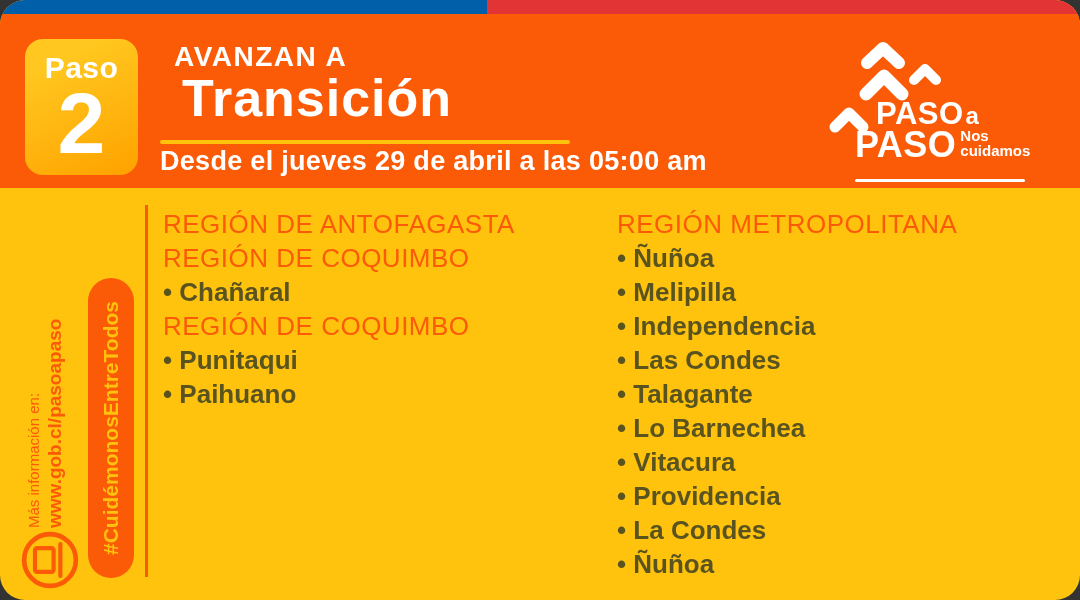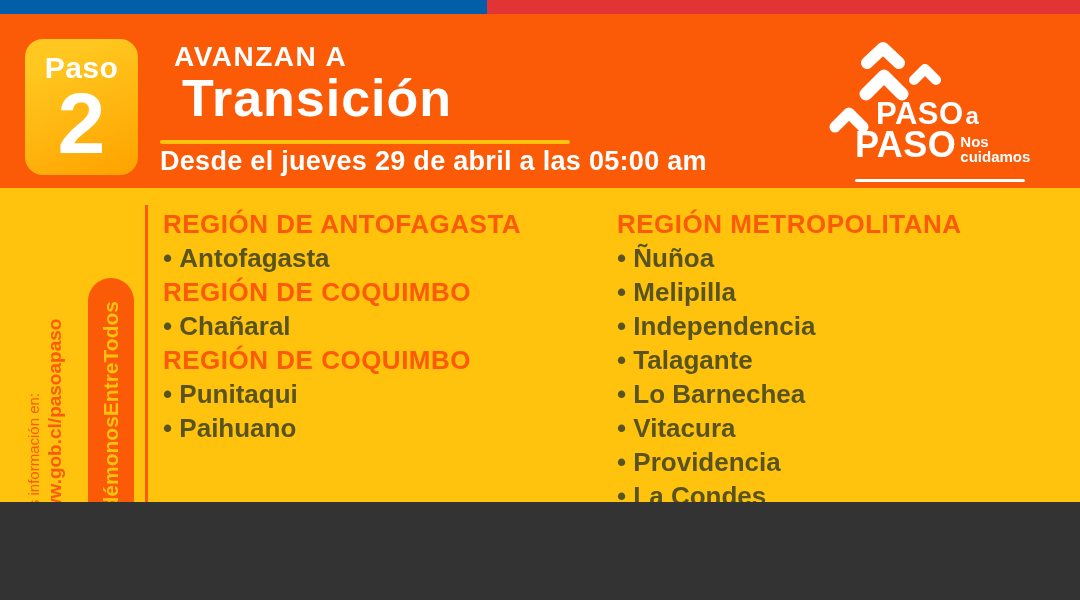--- a/index.html
+++ b/index.html
@@ -10,24 +10,25 @@
     --badge-top: #FFC71F;
     --badge-bottom: #FFA400;
     --text-dark: #595320;
     --white: #FFFFFF;
   }
   * { margin: 0; padding: 0; box-sizing: border-box; }
   html, body { background: #333; }
   body { font-family: "Liberation Sans", sans-serif; }
   .canvas {
     position: relative;
-    width: 1080px; height: 502px;
+    width: 1080px; height: 600px;
     overflow: hidden;
     background: var(--yellow);
     margin: 0 auto;
+    border-radius: 25px;
   }
   
   .topbar { position: absolute; top: 0; left: 0; width: 1080px; height: 14px; display: flex; }
   .topbar-blue { width: 487px; height: 100%; background: var(--blue); }
   .topbar-red  { flex: 1; height: 100%; background: var(--red); }
   
   .header { position: absolute; top: 14px; left: 0; width: 1080px; height: 174px; background: var(--orange); }
   .badge {
     position: absolute; left: 25px; top: 25px; width: 113px; height: 136px;
     border-radius: 18px;
@@ -54,21 +55,21 @@
     color: var(--white); font-size: 27px; font-weight: 700; letter-spacing: .3px;
   }
   
   .logo { position: absolute; left: 828px; top: 24px; width: 235px; height: 150px; color: var(--white); }
   .logo-chevrons { position: absolute; left: 0; top: 0; }
   .logo-row1 { position: absolute; left: 48px; top: 60px; display: flex; align-items: baseline; }
   .logo-word1 { font-size: 31px; font-weight: 700; letter-spacing: .5px; line-height: 31px; }
   .logo-a { font-size: 24px; font-weight: 700; margin-left: 2px; }
   .logo-row2 { position: absolute; left: 27px; top: 90px; display: flex; align-items: flex-start; }
   .logo-word2 { font-size: 36px; font-weight: 700; letter-spacing: .5px; line-height: 34px; }
-  .logo-stack { display: flex; flex-direction: column; margin-left: 4px; margin-top: 6px; }
+  .logo-stack { display: flex; flex-direction: column; margin-left: 4px; margin-top: 0; }
   .logo-stack span { font-size: 15px; font-weight: 700; line-height: 15px; }
   .logo-underline { position: absolute; left: 27px; top: 141px; width: 170px; height: 3px; background: var(--white); border-radius: 2px; }
   
   .body-area { position: absolute; top: 188px; left: 0; width: 1080px; height: 412px; }
   .divider { position: absolute; left: 145px; top: 17px; width: 3px; height: 372px; background: var(--orange); }
   .info-rot {
     position: absolute; left: 24px; top: 340px;
     width: 205px;
     transform: rotate(-90deg); transform-origin: 0 0;
     color: var(--orange); white-space: nowrap;
@@ -84,21 +85,21 @@
     position: absolute; left: 50%; top: 50%;
     transform: translate(-50%, -50%) rotate(-90deg);
     white-space: nowrap;
     color: var(--yellow); font-size: 21px; font-weight: 700;
   }
   
   .col { position: absolute; top: 19px; width: 450px; }
   .col-left { left: 163px; }
   .col-right { left: 617px; }
   .region-heading {
-    color: var(--orange); font-size: 26px; font-weight: 700;
+    color: var(--orange); font-size: 26px; font-weight: 400;
     letter-spacing: .5px; line-height: 34px;
   }
   .commune-item { color: var(--text-dark); font-size: 26px; font-weight: 700; line-height: 34px; }
   .commune-item::before { content: "\2022\00a0"; }
 </style>
 </head>
 <body>
 
 <div class="canvas">
 
@@ -156,33 +157,33 @@
         </g>
       </svg>
       <div class="pill">
         <span class="pill-text">#CuidémonosEntreTodos</span>
       </div>
       <div class="divider"></div>
     </aside>
 
     <section class="col col-left">
       <h2 class="region-heading">REGIÓN DE ANTOFAGASTA</h2>
-      <div class="commune-item">Antofagasta</div>
       <h2 class="region-heading">REGIÓN DE COQUIMBO</h2>
       <div class="commune-item">Chañaral</div>
       <h2 class="region-heading">REGIÓN DE COQUIMBO</h2>
       <div class="commune-item">Punitaqui</div>
       <div class="commune-item">Paihuano</div>
     </section>
 
     <section class="col col-right">
       <h2 class="region-heading">REGIÓN METROPOLITANA</h2>
       <div class="commune-item">Ñuñoa</div>
       <div class="commune-item">Melipilla</div>
       <div class="commune-item">Independencia</div>
+      <div class="commune-item">Las Condes</div>
       <div class="commune-item">Talagante</div>
       <div class="commune-item">Lo Barnechea</div>
       <div class="commune-item">Vitacura</div>
       <div class="commune-item">Providencia</div>
       <div class="commune-item">La Condes</div>
       <div class="commune-item">Ñuñoa</div>
     </section>
 
   </main>
 </div>

